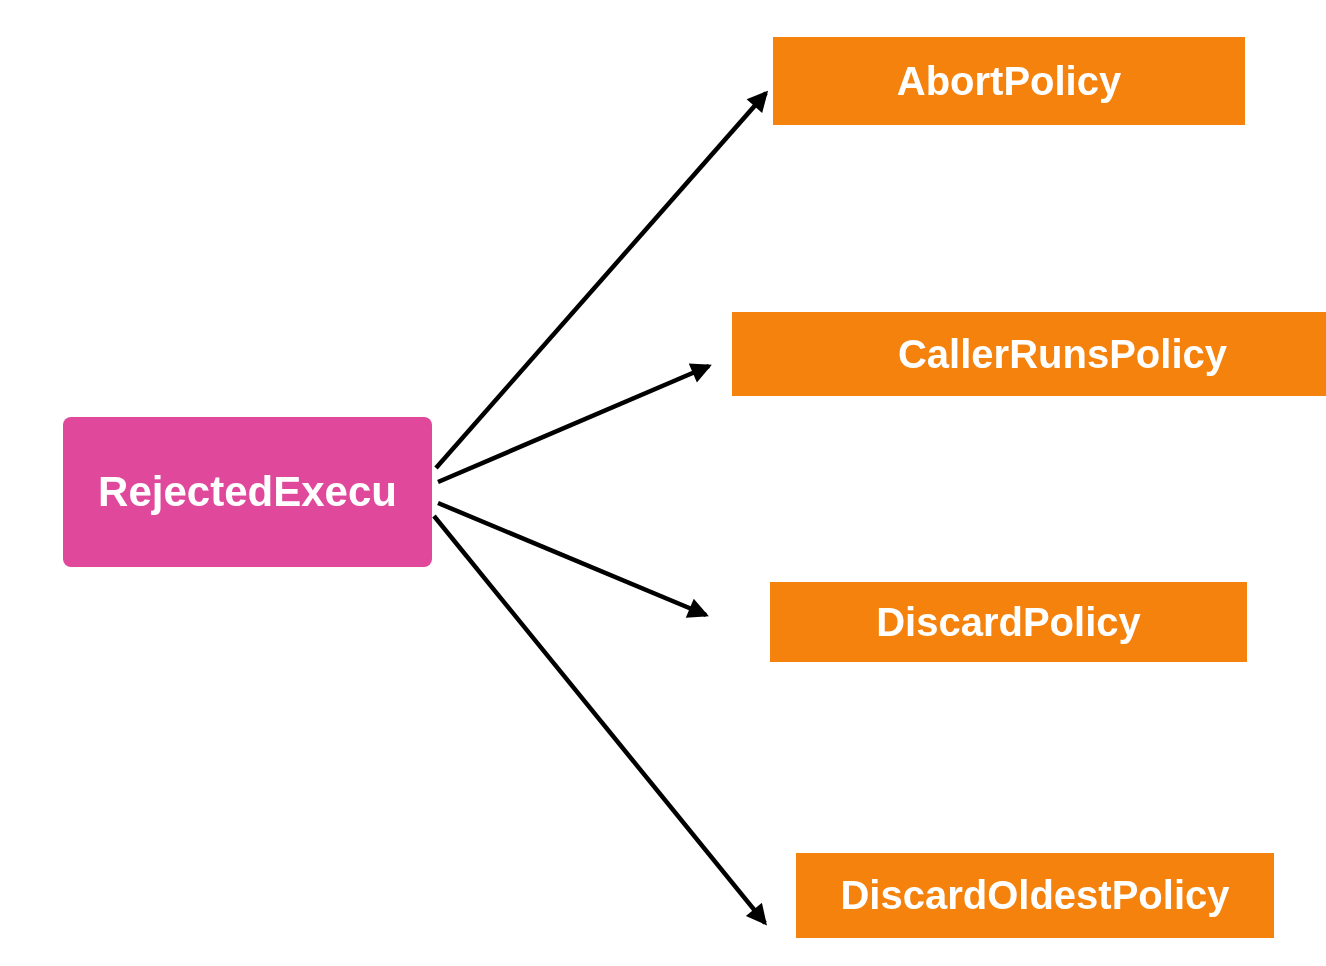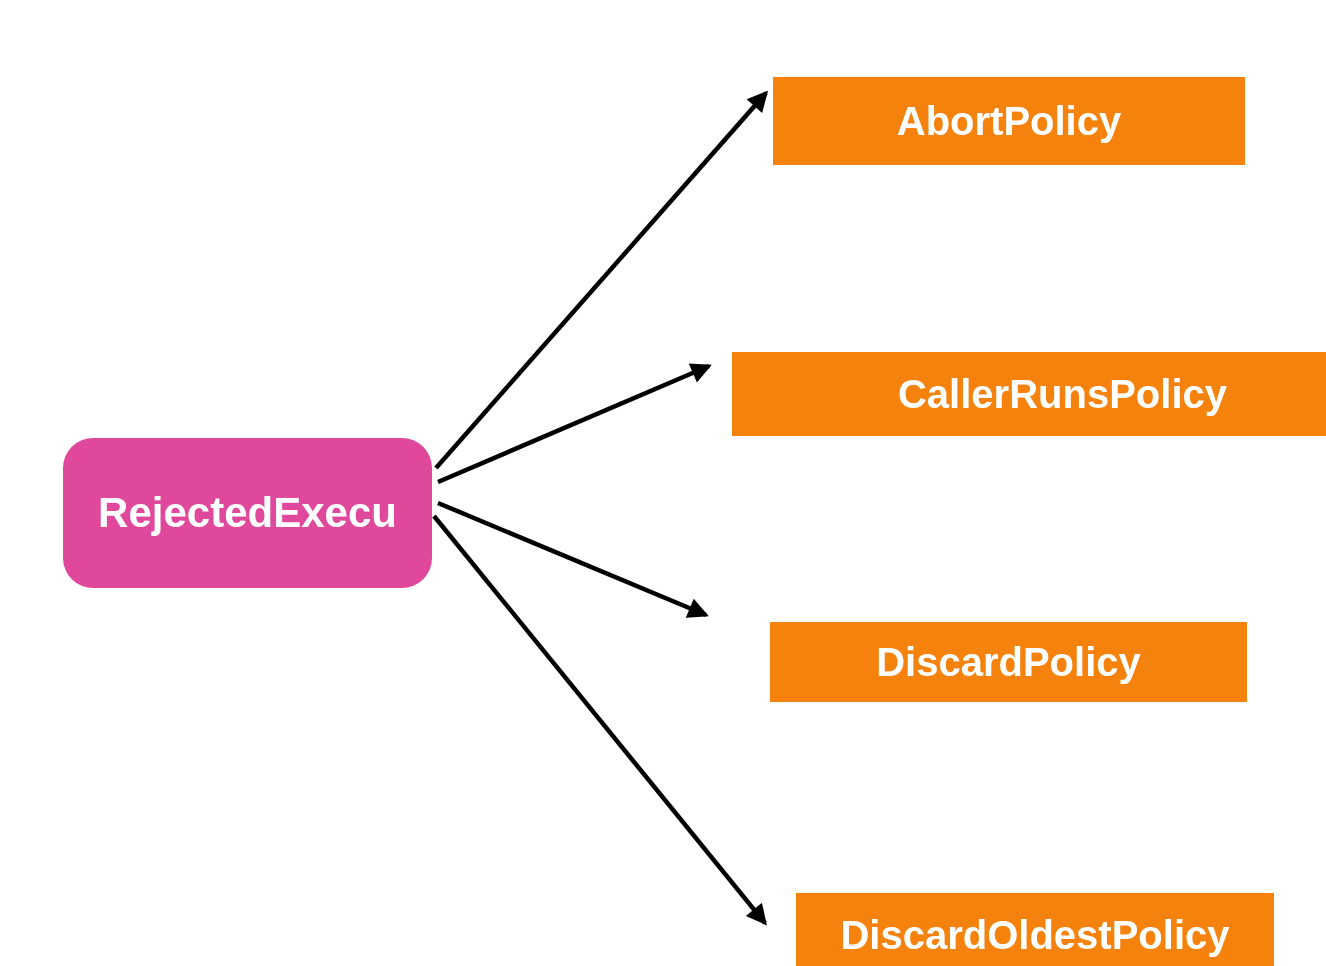--- a/index.html
+++ b/index.html
@@ -31,29 +31,28 @@
     fill: var(--arrow-color, #000000);
   }
   .node {
     position: absolute;
     display: flex;
     align-items: center;
     justify-content: center;
     text-align: center;
     color: var(--label-color, #ffffff);
     font-weight: bold;
-    margin-top: 40px;
   }
   .node.root {
     left: 63px;
-    top: 398px;
+    top: 417px;
     width: 369px;
     height: 150px;
     background: var(--root-fill, #E0489C);
-    border-radius: 30px;
+    border-radius: 8px;
     font-size: 42px;
     line-height: 52px;
   }
   .node.root .line { display: block; }
   .node.child {
     background: var(--child-fill, #F5820D);
     font-size: 40px;
   }
   .node.child.abort {
     left: 773px; top: 37px; width: 472px; height: 88px;

